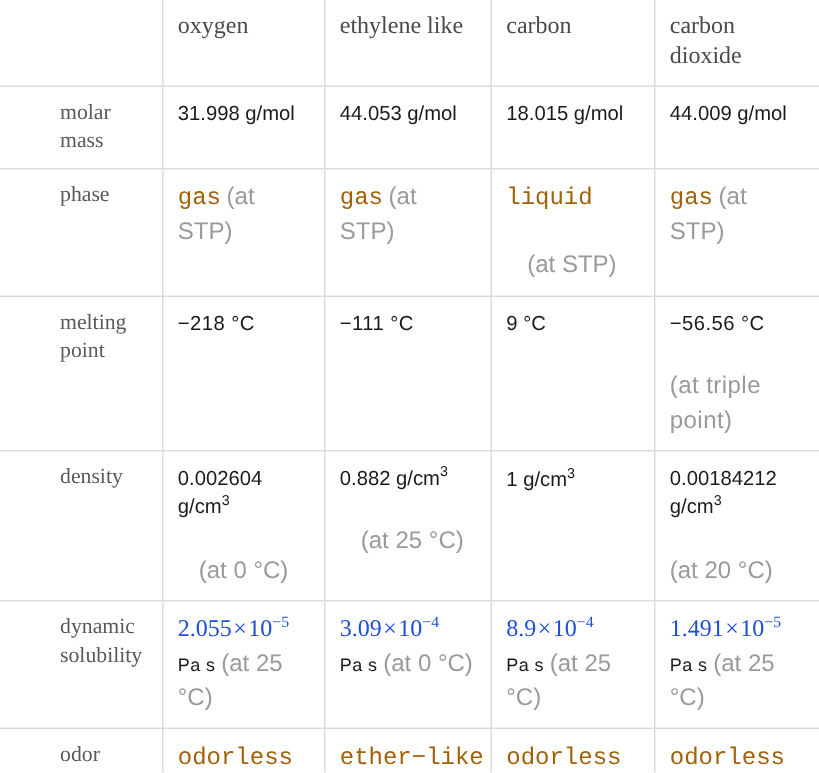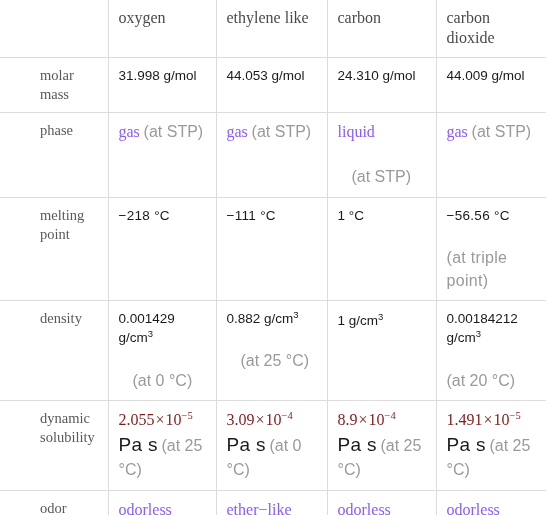--- a/index.html
+++ b/index.html
@@ -72,23 +72,23 @@
   td.val {
     font-family: "Liberation Sans", sans-serif;
     font-size: 13.5px;
     line-height: 1.42;
     color: #1a1a1a;
     padding-top: 9px;
   }
 
   
   .serifval {
-    font-family: Liberation Serif, serif;
-    font-size: 16px;
-    color: #8b5cf6;
+    font-family: Liberation Mono, monospace;
+    font-size: 16px;
+    color: #a16207;
   }
 
   
   .qual {
     font-family: "Liberation Sans", sans-serif;
     font-size: 16px;
     color: #9a9a9a;
     white-space: normal;
     margin-top: 22px;
   }
@@ -99,34 +99,34 @@
   sup.exp {
     font-size: 9.5px;
     vertical-align: super;
     line-height: 0;
   }
 
   
   .sci {
     font-family: "Liberation Serif", serif;
     font-size: 16px;
-    color: #7f1d1d;
+    color: #1d4ed8;
     white-space: nowrap;
     margin-top: 20px;
   }
   .sci sup {
     font-size: 10.5px;
     vertical-align: super;
     line-height: 0;
   }
   .times { padding: 0 1px; }
 
   .pas {
     font-family: "Liberation Sans", sans-serif;
-    font-size: 19px;
+    font-size: 12px;
     letter-spacing: .3px;
     color: #1a1a1a;
   }
 
   .nowrap { white-space: nowrap; }
   .minus { letter-spacing: .3px; }
 </style>
 </head>
 <body>
 
@@ -145,21 +145,21 @@
     <th class="colhead">oxygen</th>
     <th class="colhead">ethylene like</th>
     <th class="colhead">carbon</th>
     <th class="colhead">carbon dioxide</th>
   </tr>
 
   <tr>
     <td class="rowhead">molar mass</td>
     <td class="val nowrap">31.998 g/mol</td>
     <td class="val nowrap">44.053 g/mol</td>
-    <td class="val nowrap">24.310 g/mol</td>
+    <td class="val nowrap">18.015 g/mol</td>
     <td class="val nowrap">44.009 g/mol</td>
   </tr>
 
   <tr>
     <td class="rowhead">phase</td>
     <td class="val">
       <span class="serifval">gas</span>
       <span class="qual">(at STP)</span>
     </td>
     <td class="val">
@@ -173,33 +173,33 @@
     <td class="val">
       <span class="serifval">gas</span>
       <span class="qual">(at STP)</span>
     </td>
   </tr>
 
   <tr>
     <td class="rowhead">melting point</td>
     <td class="val nowrap minus">−218 °C</td>
     <td class="val nowrap minus">−111 °C</td>
-    <td class="val nowrap">1 °C</td>
+    <td class="val nowrap">9 °C</td>
     <td class="val minus">
       <span class="nowrap">−56.56 °C</span>
       <span class="qual qual-block">(at triple point)</span>
     </td>
   </tr>
 
 
   <tr>
     <td class="rowhead">density</td>
 
     <td class="val">
-      <span>0.001429</span>
+      <span>0.002604</span>
       <span class="nowrap"><span>g/cm</span><sup class="exp">3</sup></span>
       <span class="qual qual-indent">(at 0 °C)</span>
     </td>
 
     <td class="val">
       <span class="nowrap"><span>0.882</span>
       <span>g/cm</span><sup class="exp">3</sup></span>
       <span class="qual qual-indent">(at 25 °C)</span>
     </td>
 

